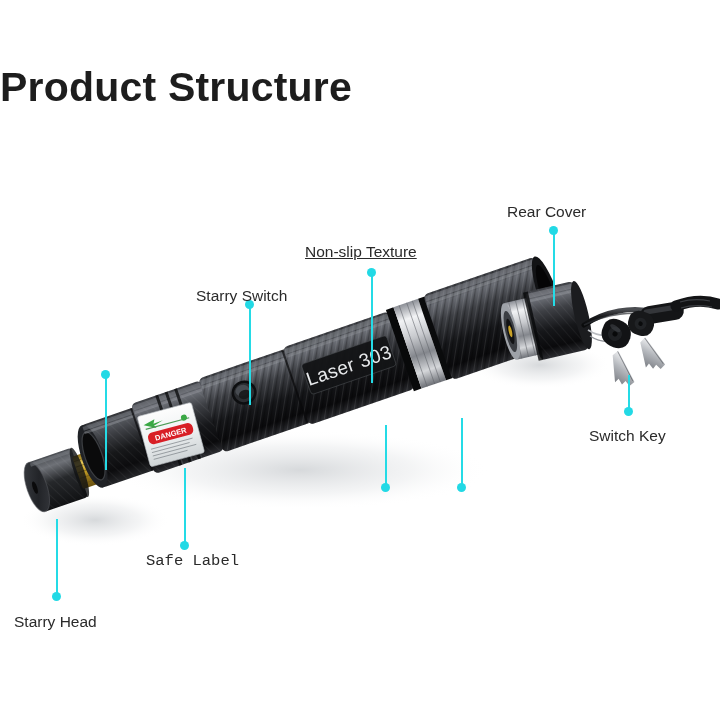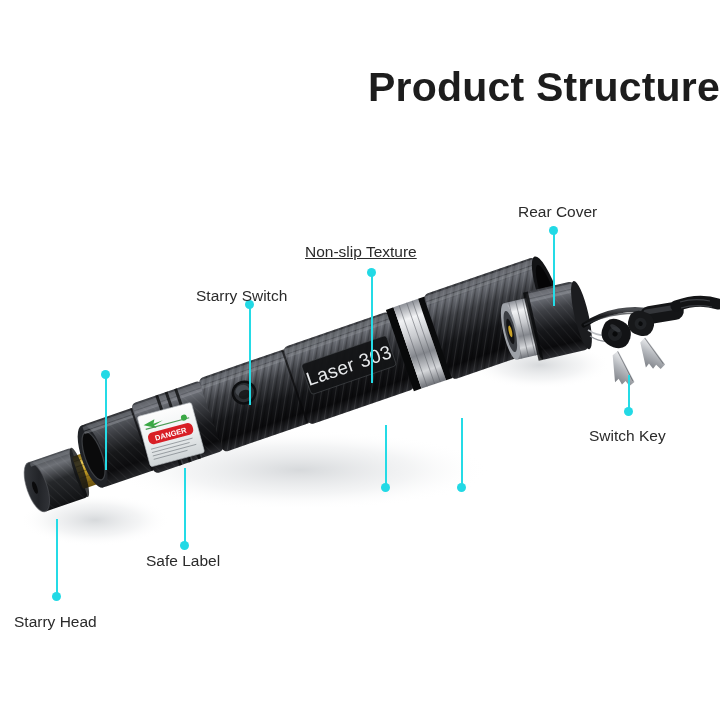--- a/index.html
+++ b/index.html
@@ -16,21 +16,21 @@
     overflow: hidden;
     font-family: "Liberation Sans", sans-serif;
   }
 
   
   #page-title {
     position: absolute;
     left: 0;
     top: 64px;
     width: 720px;
-    text-align: right;
+    text-align: left;
     font-size: 41px;
     font-weight: bold;
     color: #1d1d1d;
     letter-spacing: 0.2px;
     font-family: "Liberation Sans", sans-serif;
   }
 
   
   .callout-label {
     position: absolute;
@@ -349,29 +349,29 @@
   <div class="leader-line" style="left:249px; top:305px; width:2px; height:100px;"></div>
   <div class="leader-dot" style="left:245px; top:300px;"></div>
   <div class="callout-label" style="left:196px; top:287px;">Starry Switch</div>
 
   <div class="leader-line" style="left:371px; top:273px; width:2px; height:110px;"></div>
   <div class="leader-dot" style="left:367px; top:268px;"></div>
   <div class="callout-label" style="left:305px; top:243px;text-decoration:underline;">Non-slip Texture</div>
 
   <div class="leader-line" style="left:553px; top:231px; width:2px; height:75px;"></div>
   <div class="leader-dot" style="left:549px; top:226px;"></div>
-  <div class="callout-label" style="left:518px; top:203px;">Rear Cover</div>
+  <div class="callout-label" style="left:507px; top:203px;">Rear Cover</div>
 
   <div class="leader-line" style="left:56px; top:519px; width:2px; height:74px;"></div>
   <div class="leader-dot" style="left:52px; top:592px;"></div>
   <div class="callout-label" style="left:14px; top:613px;">Starry Head</div>
 
   <div class="leader-line" style="left:184px; top:468px; width:2px; height:74px;"></div>
   <div class="leader-dot" style="left:180px; top:541px;"></div>
-  <div class="callout-label" style="left:146px; top:552px;">Safe Label</div>
+  <div class="callout-label" style="left:146px; top:552px;font-family:Liberation Mono, monospace;">Safe Label</div>
 
   <div class="leader-line" style="left:385px; top:425px; width:2px; height:59px;"></div>
   <div class="leader-dot" style="left:381px; top:483px;"></div>
 
   <div class="leader-line" style="left:461px; top:418px; width:2px; height:66px;"></div>
   <div class="leader-dot" style="left:457px; top:483px;"></div>
 
 
   <div class="leader-line" style="left:628px; top:375px; width:2px; height:37px;"></div>
   <div class="leader-dot" style="left:624px; top:407px;"></div>

